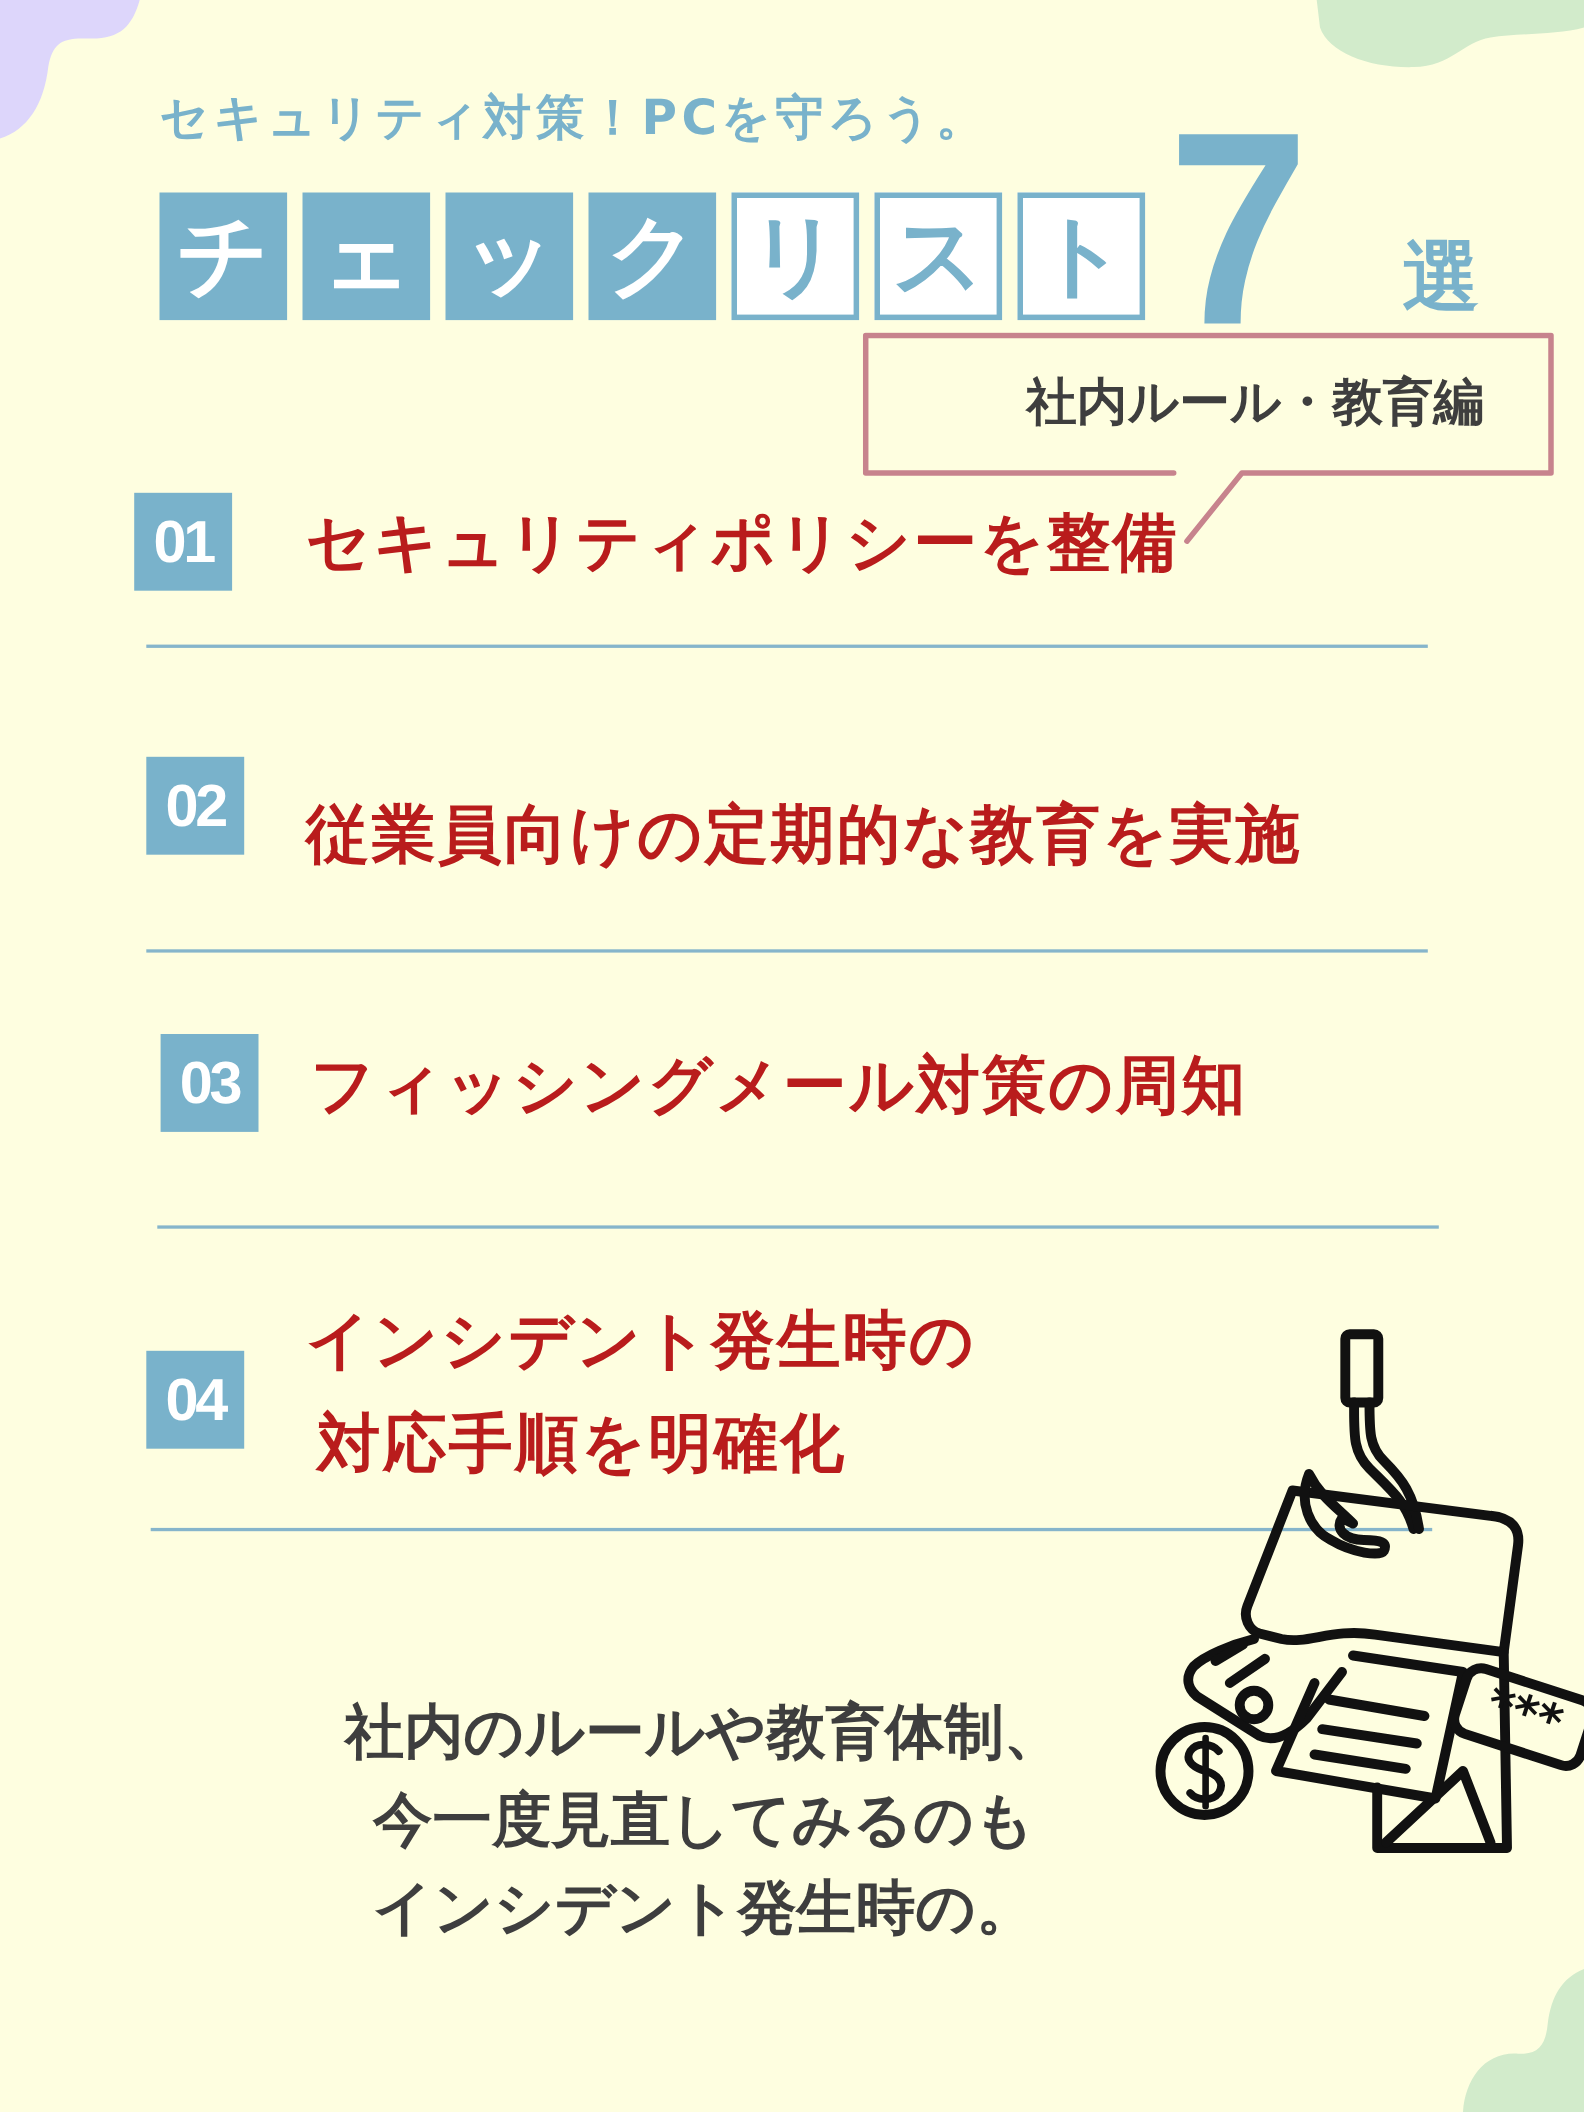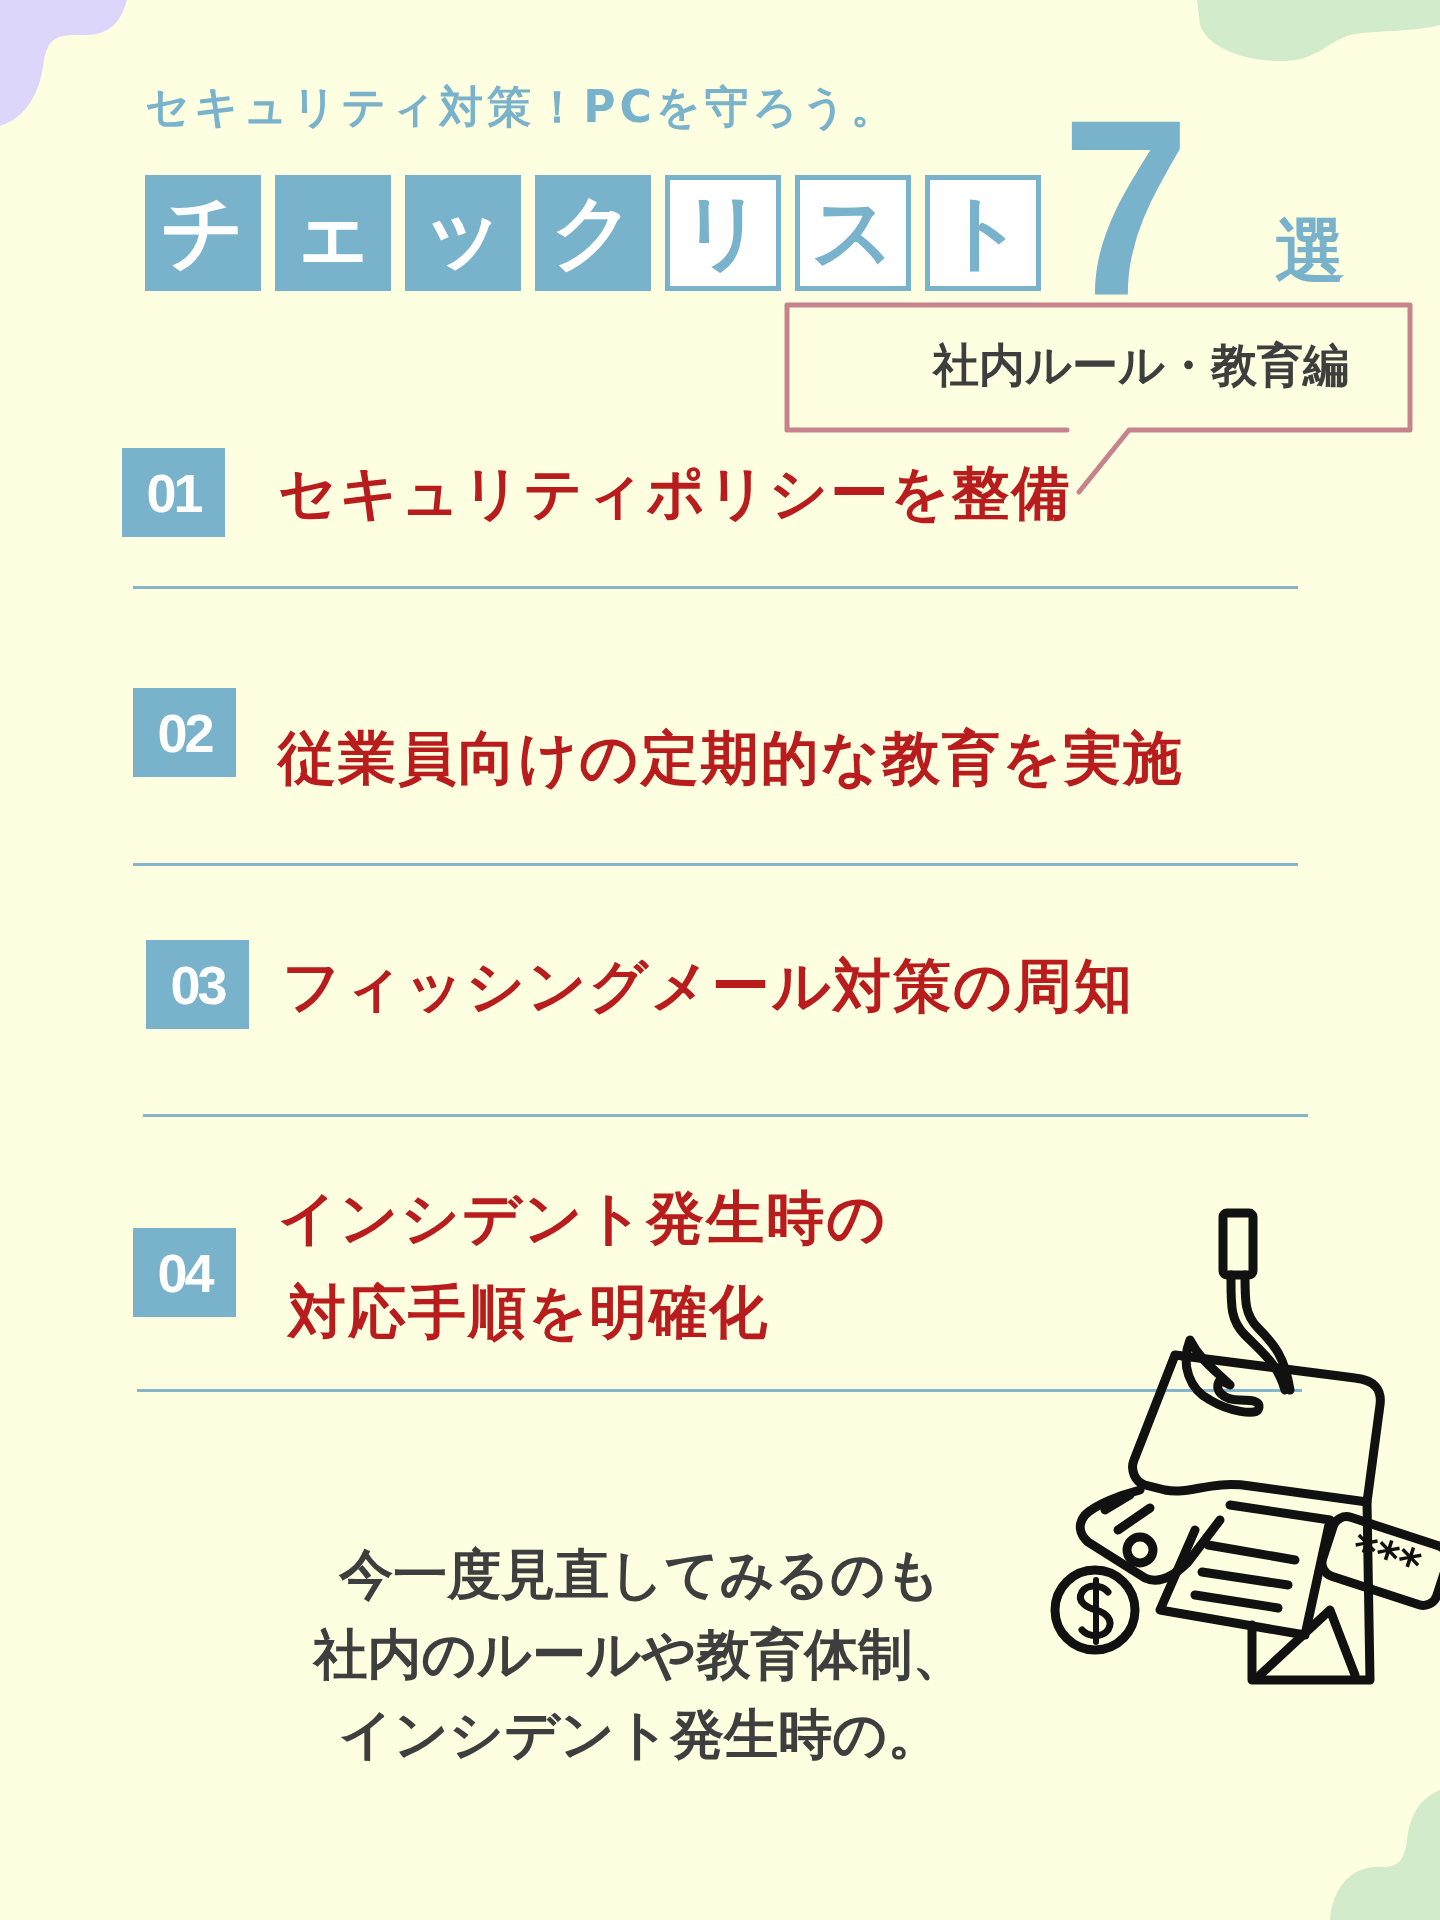--- a/index.html
+++ b/index.html
@@ -37,21 +37,21 @@
       position:absolute; left:784px; top:302px; width:626px; height:128px;
     }
     .bubble svg { position:absolute; left:0; top:0; }
     .bubble-text {
       position:absolute; left:0; top:0; width:100%; height:128px;
       display:flex; align-items:center; justify-content:center;
       font-size:46px; font-weight:bold; color:#3e3e3e;margin-left:44px;
     }
     .item { position:absolute; left:0; width:1440px; }
     .badge {
-      position:absolute; width:103px; height:89px; background:#79b2cb;
+      position:absolute; width:89px; height:89px; background:#79b2cb;
       color:#ffffff; font-family:"Liberation Sans", sans-serif; font-weight:bold;
       font-size:54px; display:flex; align-items:center; justify-content:center;
       letter-spacing:-3px;
     }
     .item-text {
       position:absolute; font-size:58px; font-weight:bold; color:#b91c1c;
       line-height:92px; white-space:nowrap; letter-spacing:2px;
     }
     .divider { position:absolute; height:3px; background:#86b5cb; }
     .closing {
@@ -149,16 +149,16 @@
     <circle cx="65" cy="420" r="40"></circle>
     <path d="M78 402 C72 395 58 393 52 402 C46 412 58 418 66 420 C76 423 84 430 78 440 C72 448 58 447 52 440" stroke-width="7"></path>
     <path d="M66 390 L66 452" stroke-width="6"></path>
 
     <rect x="295" y="340" width="120" height="62" rx="14" transform="rotate(18 355 371)"></rect>
   </g>
   <text x="355" y="382" text-anchor="middle" font-family="DejaVu Sans, sans-serif" font-weight="bold" font-size="44" fill="#111111" transform="rotate(18 355 371)">***</text>
 </svg>
 
 <div class="closing">
+  <div>社内のルールや教育体制、</div>
   <div>今一度見直してみるのも</div>
-  <div>社内のルールや教育体制、</div>
   <div>インシデント発生時の。</div>
 </div>
 
 </body></html>

